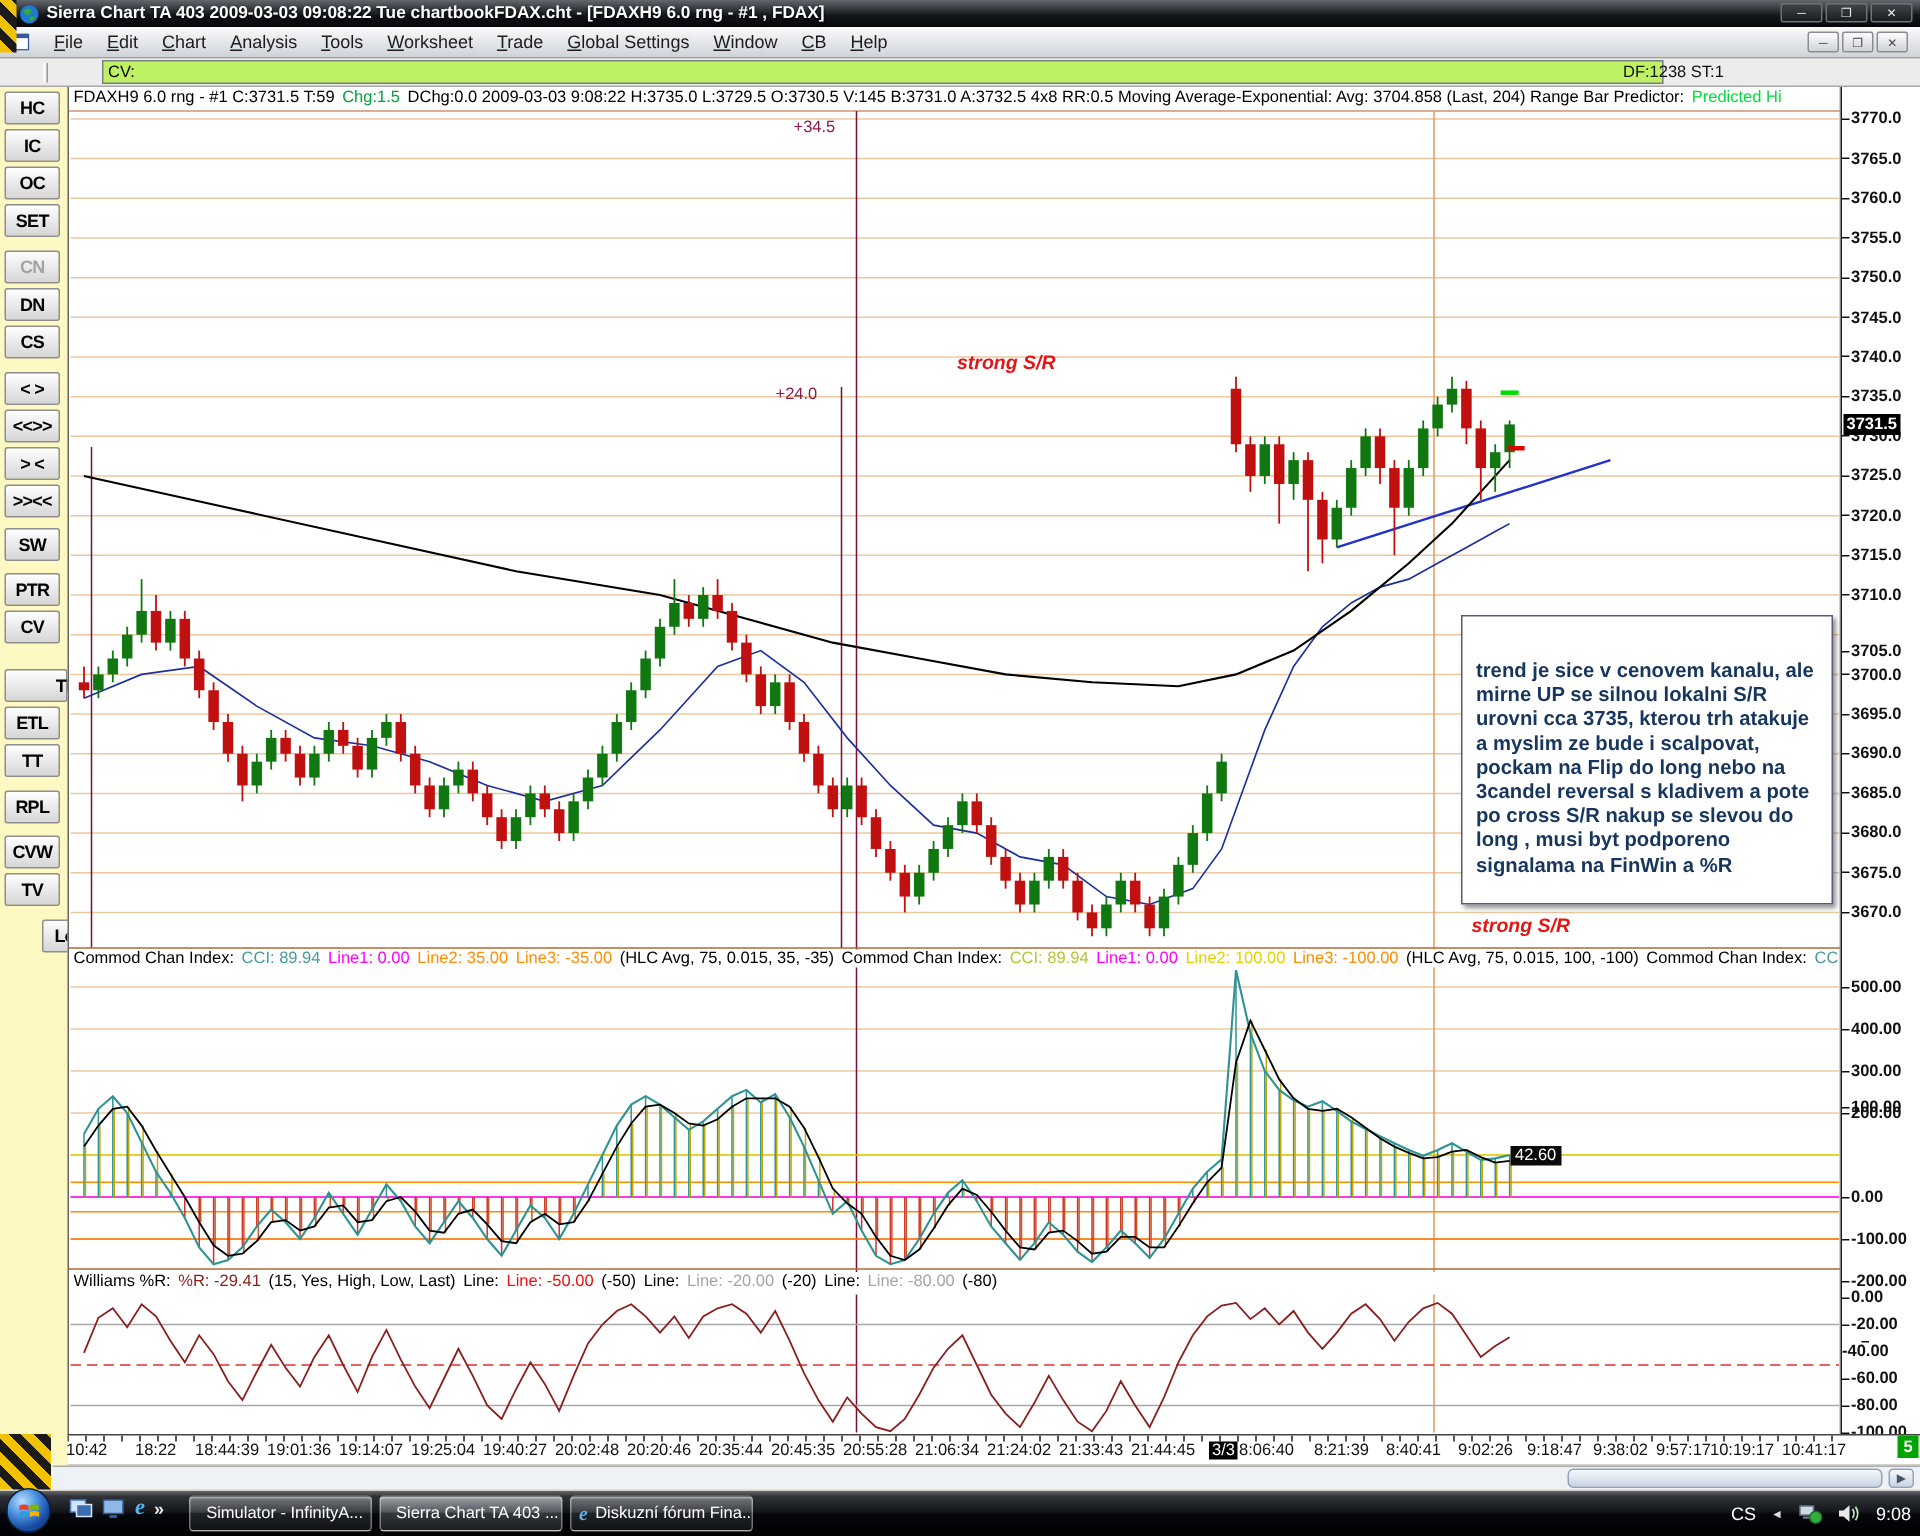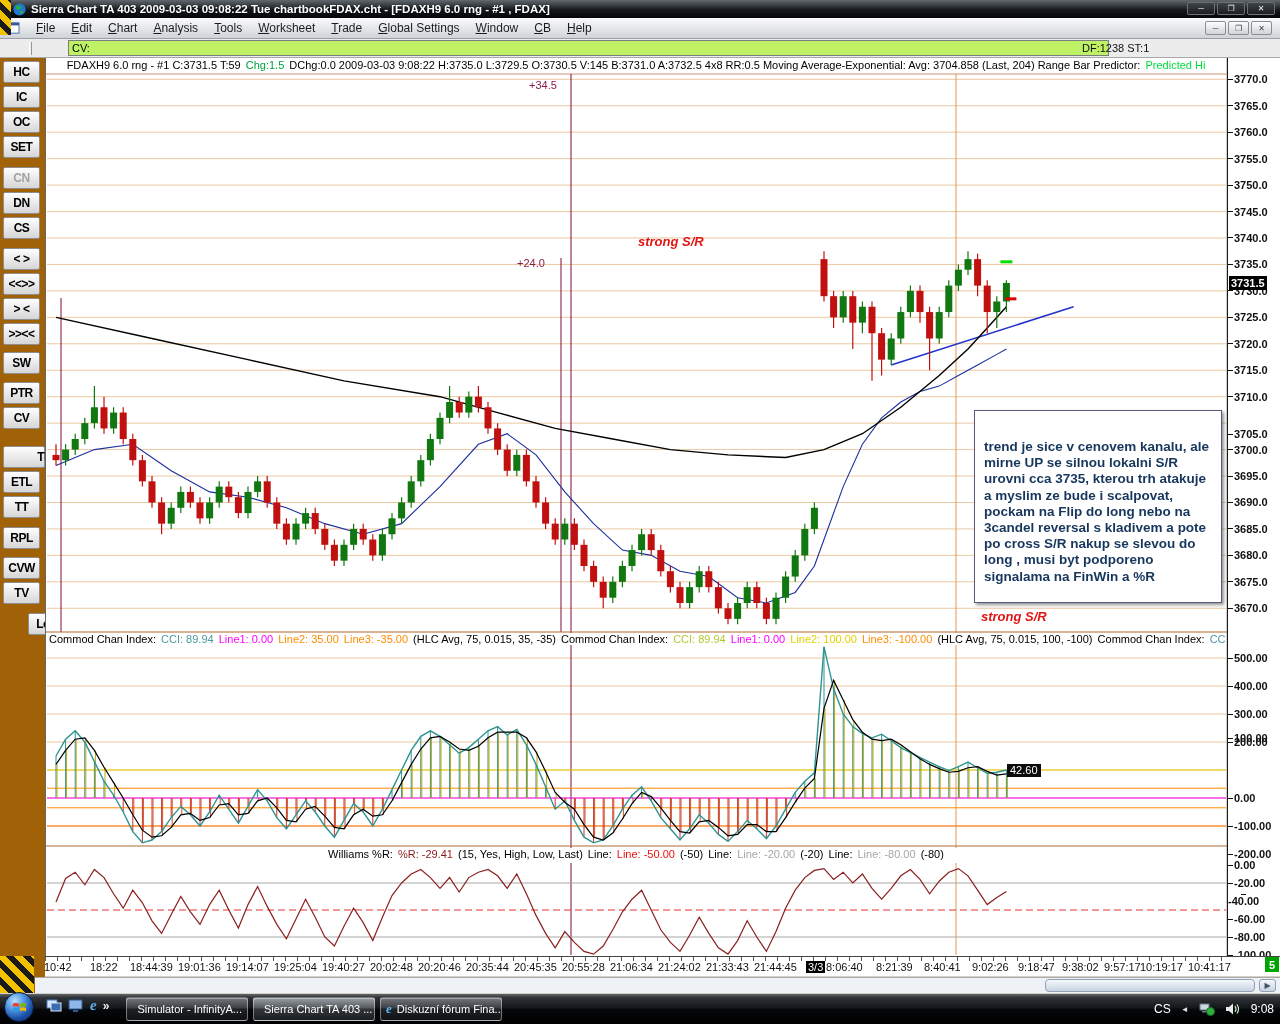--- a/index.html
+++ b/index.html
@@ -35,33 +35,33 @@
   .toolbar { position:absolute; left:0; top:39px; width:1280px; height:19px;
     background:#ececec; border-bottom:1px solid #a8a8a8; }
   .grip { position:absolute; left:29px; top:3px; width:3px; height:13px;
     border-left:1px solid #fff; border-right:1px solid #999; }
   .cv-field { position:absolute; left:36px; top:1px; width:1041px; height:16px;
     background:#bef264; border:1px solid #7a7e83; font-size:11px; color:#000;
     display:flex; align-items:center; padding-left:3px;margin-left:32px; }
   .dfst { position:absolute; left:1082px; top:3px; font-size:11px; color:#111; }
 
   
-  #sidebar { position:absolute; left:0; top:58px; width:45px; height:935px; background:#a16207; }
+  #sidebar { position:absolute; left:0; top:58px; width:45px; height:935px; background:#fef9c3; }
   .sbtn { width:37px; margin-left:3px; height:22px; background:linear-gradient(#fefefe,#d6d6d6);
     border:1px solid #8e8e8e; border-radius:2px; box-shadow:inset 0 1px 0 #fff;
     font-size:12px; font-weight:bold; color:#000; display:flex; align-items:center;
     justify-content:center; white-space:nowrap; letter-spacing:-0.5px; }
   .sbtn.dis { color:#a3a3a3; }
 
   
   #chart { position:absolute; left:45px; top:58px; width:1181px; height:898px;
     background:#fff; border-left:1px solid #666; }
   #plot { position:absolute; left:0; top:0; }
   .hdr { position:absolute; left:3px; white-space:nowrap; overflow:hidden; font-size:11px;
-    background:#fff; width:1176px;text-align:center; }
+    background:#fff; width:1176px; }
   #price-hdr { top:1px; height:14px; }
   #cci-hdr { top:575px; height:12px; }
   #wr-hdr { top:790px; height:15px; }
   .hdr span { margin-right:2px; }
   .sr-label { position:absolute; color:#e31515; font-weight:bold; font-style:italic; font-size:13px; }
   .range-label { position:absolute; color:#8b1a4a; font-size:11px; }
   .annot { position:absolute; left:928px; top:352px; width:248px; height:193px;
     background:#fff; border:1px solid #5a5a7a; box-shadow:2px 2px 3px rgba(60,60,60,.55);
     padding:28px 6px 6px 9px; color:#17365d; font-weight:bold; font-size:13.5px; line-height:1.2; }
   .cci-box { position:absolute; left:961px; top:706px; background:#0a0a0a; color:#fff;

